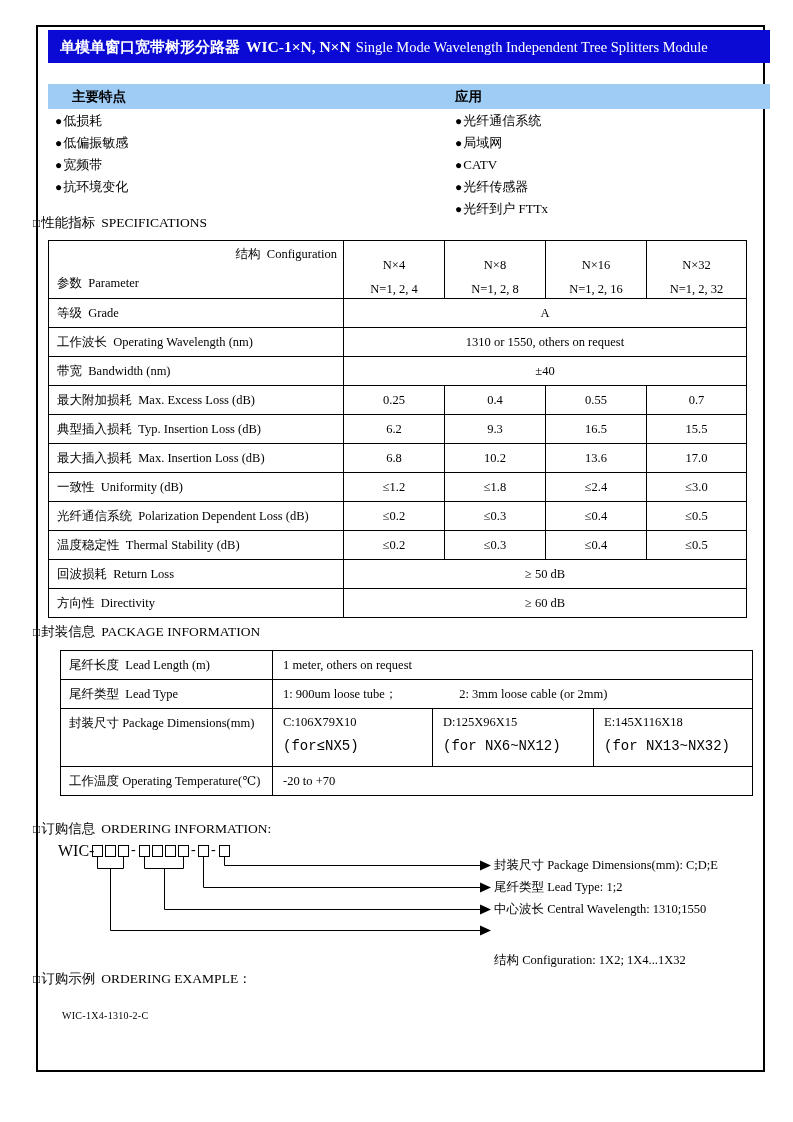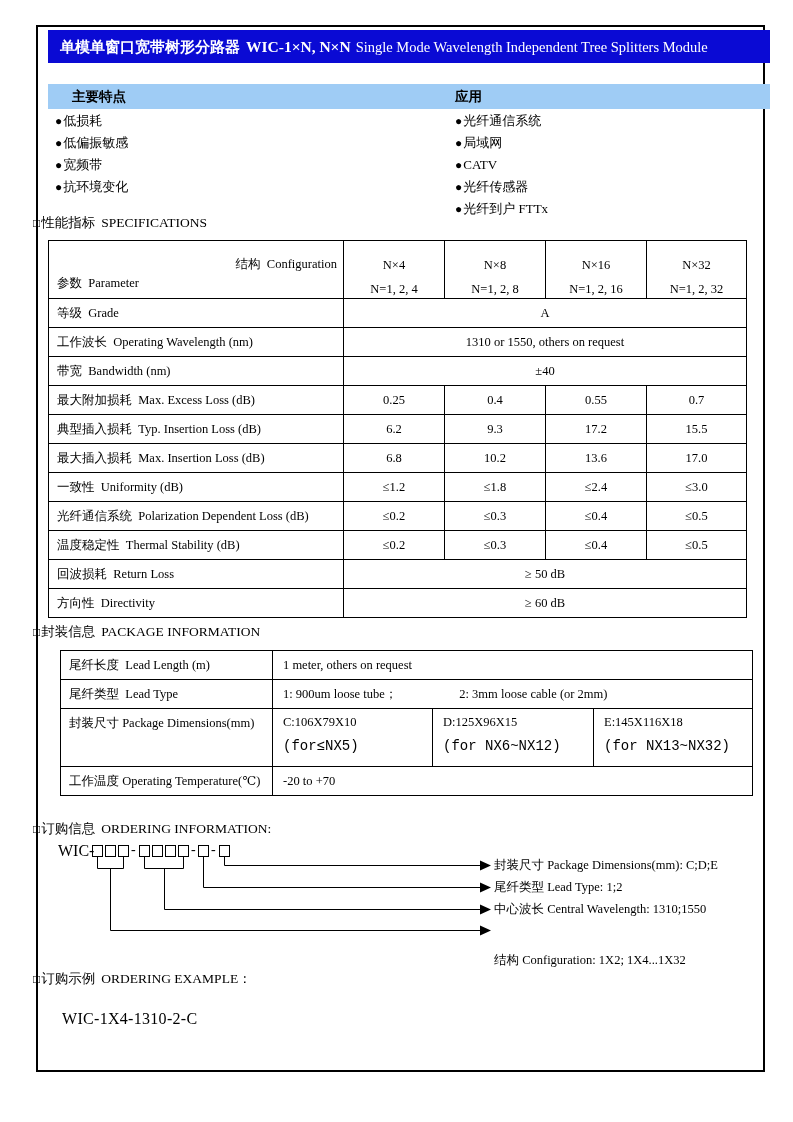--- a/index.html
+++ b/index.html
@@ -38,21 +38,21 @@
   
   table{border-collapse:collapse;table-layout:fixed;}
   td{border:1px solid #000;font-size:12.5px;padding:0;vertical-align:middle;}
   td.lbl{padding-left:8px;text-align:left;white-space:pre-wrap;}
   td.val{text-align:center;}
   .spec-table-wrap{position:absolute;left:48px;top:240px;}
   .spec-table{width:698px;}
   .spec-table tr{height:29px;}
   .spec-table tr.hd{height:58px;}
   td.corner{position:relative;}
-  .corner-top{position:absolute;right:6px;top:15px;white-space:pre-wrap;}
+  .corner-top{position:absolute;right:6px;top:5px;white-space:pre-wrap;}
   .corner-bot{position:absolute;left:8px;bottom:6px;white-space:pre-wrap;}
   .colhead div{text-align:center;}
   .colhead .l1{margin-top:16px;}
   .colhead .l2{margin-top:9px;}
 
   .pkg-table-wrap{position:absolute;left:60px;top:650px;}
   .pkg-table{width:692px;}
   .pkg-table tr{height:29px;}
   .pkg-table tr.tall{height:58px;}
   .pkg-table td.cv{padding-left:10px;text-align:left;}
@@ -60,21 +60,21 @@
   .lead2{margin-left:62px;}
   .dimfor{font-family:"Liberation Mono","DejaVu Sans Mono",monospace;font-size:14px;margin-top:8px;}
 
   
   .code-prefix{position:absolute;left:58px;top:842px;font-size:16px;}
   .obox{position:absolute;top:845px;width:9px;height:10px;border:1px solid #000;}
   .odash{position:absolute;top:842px;font-size:14px;}
   .olabel{position:absolute;left:494px;font-size:12.5px;line-height:17px;white-space:nowrap;}
   svg.overlay{position:absolute;left:0;top:0;pointer-events:none;}
 
-  .example-code{position:absolute;left:62px;top:1010px;font-size:16px;letter-spacing:.3px;}
+  .example-code{position:absolute;left:62px;top:1010px;font-size:10px;letter-spacing:.3px;}
 </style>
 </head>
 <body>
 
 <div class="page">
   <div class="page-border"></div>
 
   <div class="title-bar">
     <span class="title-cn">单模单窗口宽带树形分路器</span><span class="title-model">WIC-1×N, N×N</span><span class="title-en">Single Mode Wavelength Independent Tree Splitters Module</span>
   </div>
@@ -151,21 +151,21 @@
         <td class="lbl">最大附加损耗  Max. Excess Loss (dB)</td>
         <td class="val">0.25</td>
         <td class="val">0.4</td>
         <td class="val">0.55</td>
         <td class="val">0.7</td>
       </tr>
       <tr>
         <td class="lbl">典型插入损耗  Typ. Insertion Loss (dB)</td>
         <td class="val">6.2</td>
         <td class="val">9.3</td>
-        <td class="val">17.2</td>
+        <td class="val">16.5</td>
         <td class="val">15.5</td>
       </tr>
       <tr>
         <td class="lbl">最大插入损耗  Max. Insertion Loss (dB)</td>
         <td class="val">6.8</td>
         <td class="val">10.2</td>
         <td class="val">13.6</td>
         <td class="val">17.0</td>
       </tr>
       <tr>

